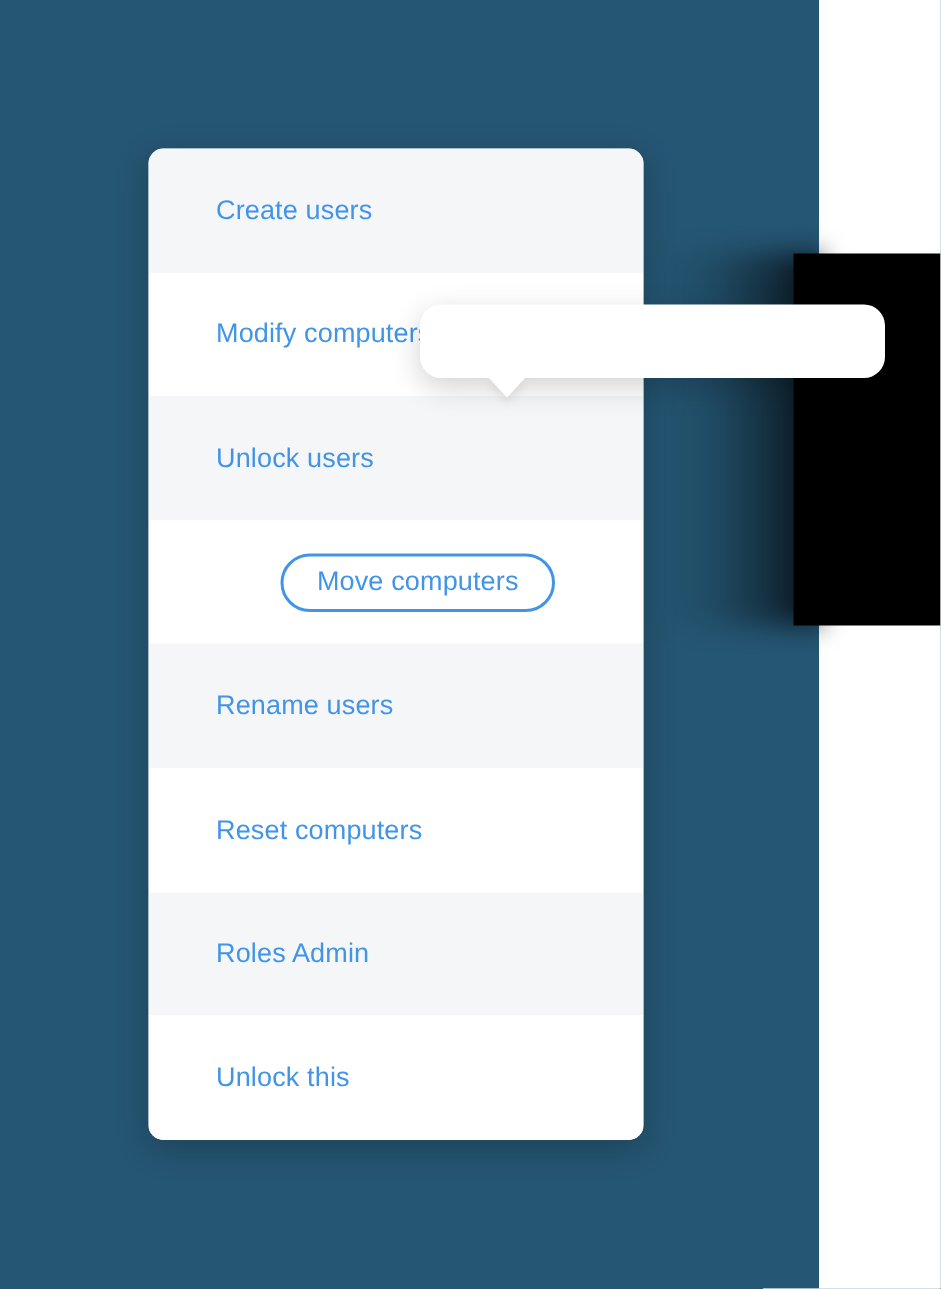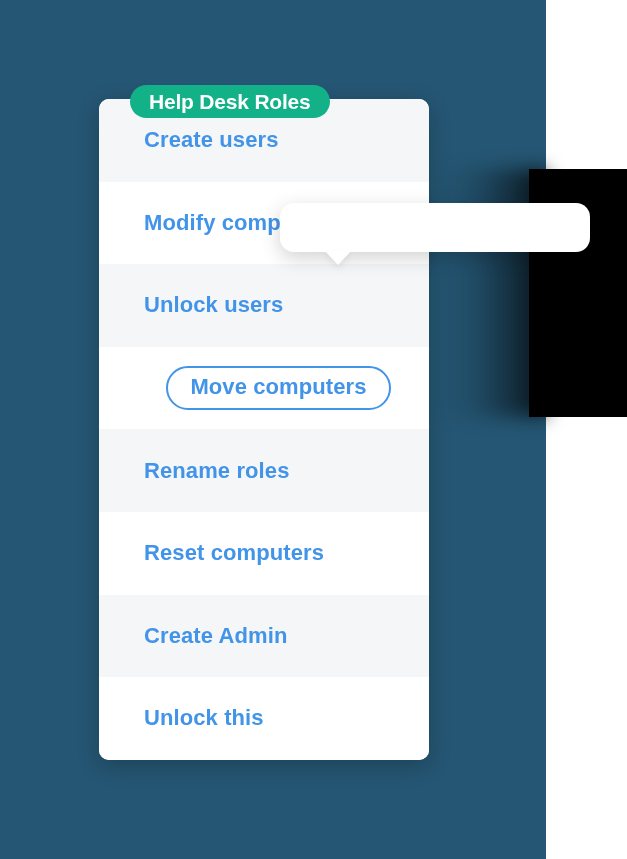--- a/index.html
+++ b/index.html
@@ -63,22 +63,22 @@
     height: 82.6px;
     display: flex;
     align-items: center;
     padding-left: 45px;
     box-sizing: border-box;
   }
   .role-row.shade-a { background: #f5f6f7; }
   .role-row.shade-b { background: #ffffff; }
   .role-label {
     color: #4294e8;
-    font-size: 22px;
-    font-weight: 700;
+    font-size: 18px;
+    font-weight: 400;
     letter-spacing: 0.1px;
     white-space: nowrap;
   }
   .role-row.selected {
     padding-left: 0;
     justify-content: center;
   }
   .selected-pill {
     margin-left: 29px;
     border: 2px solid #4294e8;
@@ -165,38 +165,35 @@
       <span class="role-label">Unlock users</span>
     </div>
 
     <div class="role-row shade-b selected">
       <span class="selected-pill">
         <span class="role-label">Move computers</span>
       </span>
     </div>
 
     <div class="role-row shade-a">
-      <span class="role-label">Rename roles</span>
+      <span class="role-label">Rename users</span>
     </div>
 
     <div class="role-row shade-b">
       <span class="role-label">Reset computers</span>
     </div>
 
     <div class="role-row shade-a">
-      <span class="role-label">Create Admin</span>
+      <span class="role-label">Roles Admin</span>
     </div>
 
     <div class="role-row shade-b">
       <span class="role-label">Unlock this</span>
     </div>
 
   </div>
 
-  <div class="roles-badge">
-    <span>Help Desk Roles</span>
-  </div>
 
   <div class="tooltip">
     <div class="tooltip-arrow"></div>
   </div>
 
 </div>
 
 </body></html>

